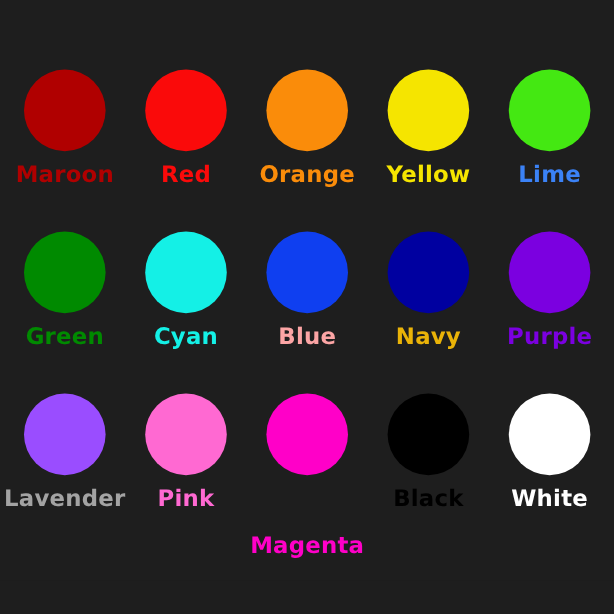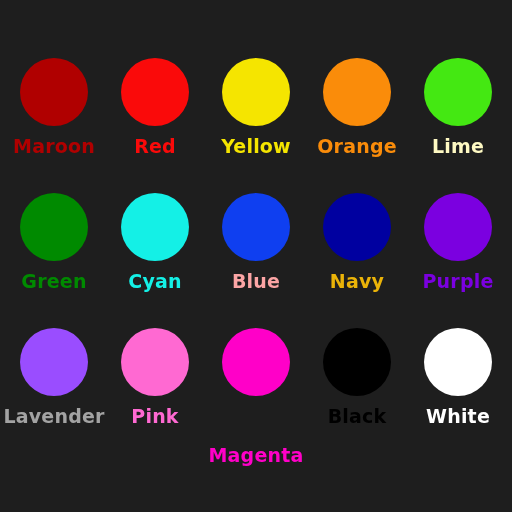--- a/index.html
+++ b/index.html
@@ -67,30 +67,30 @@
   <div class="swatch-grid">
       <div class="swatch-cell">
         <div class="swatch-disc" style="background: rgb(176, 0, 0);"></div>
         <div class="swatch-label" style="color: rgb(176, 0, 0);">Maroon</div>
       </div>
       <div class="swatch-cell">
         <div class="swatch-disc" style="background: rgb(250, 10, 10);"></div>
         <div class="swatch-label" style="color: rgb(250, 10, 10);">Red</div>
       </div>
       <div class="swatch-cell">
+        <div class="swatch-disc" style="background: rgb(250, 140, 10);"></div>
+        <div class="swatch-label" style="color: rgb(250, 140, 10);">Orange</div>
+      </div>
+      <div class="swatch-cell">
         <div class="swatch-disc" style="background: rgb(245, 229, 0);"></div>
         <div class="swatch-label" style="color: rgb(245, 229, 0);">Yellow</div>
       </div>
       <div class="swatch-cell">
-        <div class="swatch-disc" style="background: rgb(250, 140, 10);"></div>
-        <div class="swatch-label" style="color: rgb(250, 140, 10);">Orange</div>
-      </div>
-      <div class="swatch-cell">
         <div class="swatch-disc" style="background: rgb(68, 232, 18);"></div>
-        <div class="swatch-label" style="color: #fef9c3;">Lime</div>
+        <div class="swatch-label" style="color: #3b82f6;">Lime</div>
       </div>
       <div class="swatch-cell">
         <div class="swatch-disc" style="background: rgb(0, 138, 0);"></div>
         <div class="swatch-label" style="color: rgb(0, 138, 0);">Green</div>
       </div>
       <div class="swatch-cell">
         <div class="swatch-disc" style="background: rgb(20, 240, 230);"></div>
         <div class="swatch-label" style="color: rgb(20, 240, 230);">Cyan</div>
       </div>
       <div class="swatch-cell">

